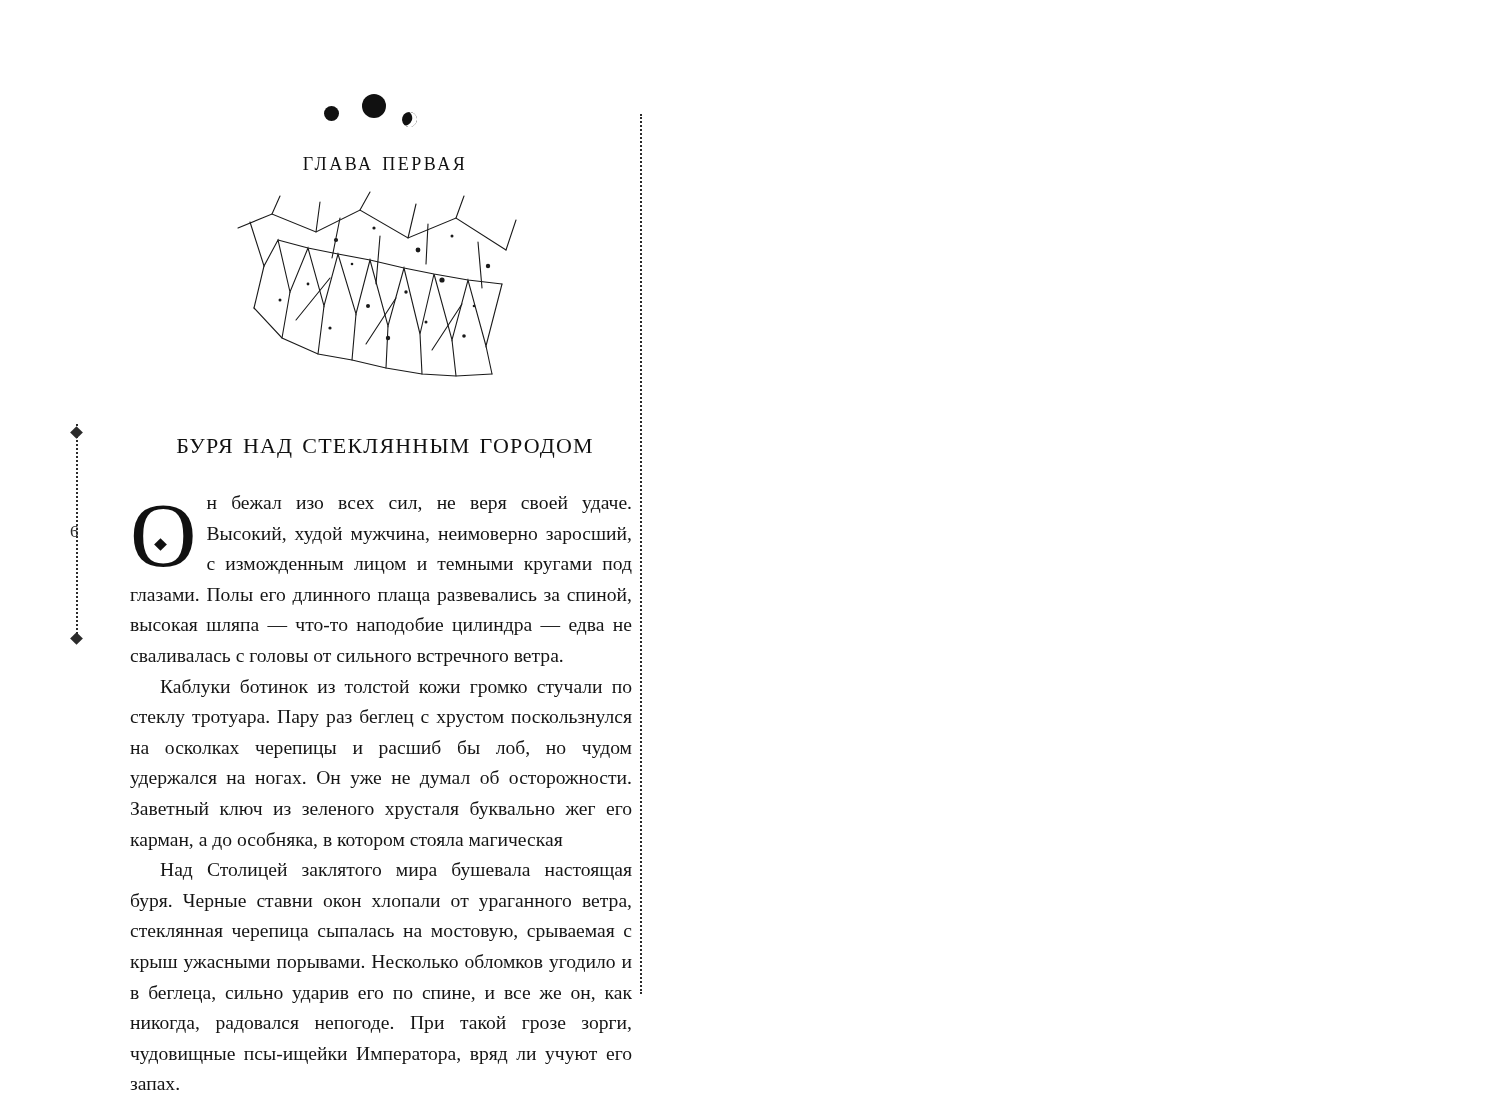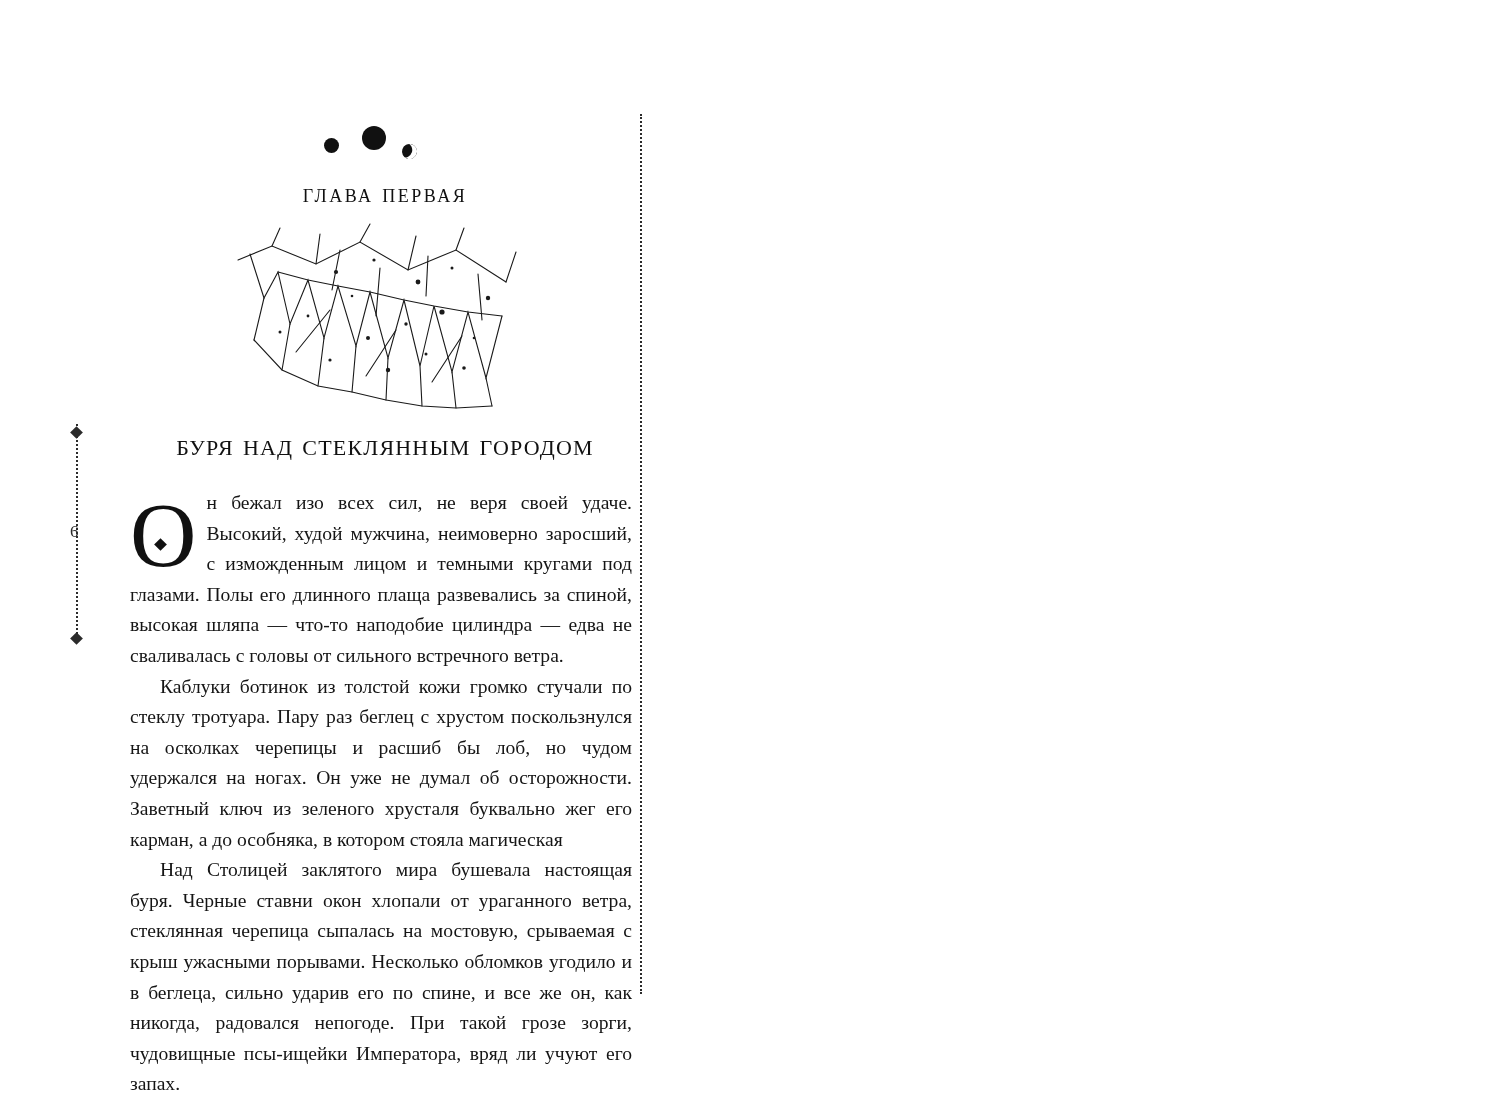--- a/index.html
+++ b/index.html
@@ -55,21 +55,21 @@
     font-family: "Liberation Serif", serif;
     font-size: 17px;
     color: #2b2b2b;
   }
   .folio-left  { left: 70px;  top: 522px; }
 
   
   .chapter-head {
     position: absolute;
     left: 130px;
-    top: 116px;
+    top: 84px;
     width: 510px;
     text-align: center;
   }
   .moons {
     height: 60px;
     position: relative;
   }
   .moon {
     position: absolute;
     border-radius: 50%;
@@ -101,21 +101,21 @@
     margin-top: 4px;
   }
   .chapter-label::first-letter { font-size: 25px; }
 
   .ornament {
     width: 330px;
     height: 195px;
     margin: 12px auto 0;
   }
   .chapter-title {
-    margin-top: 8px;
+    margin-top: 38px;
     font-family: "Liberation Serif", serif;
     font-size: 31px;
     letter-spacing: 1.2px;
     font-variant: small-caps;
     text-transform: lowercase;
     color: #111;
     white-space: nowrap;
   }
 
   

